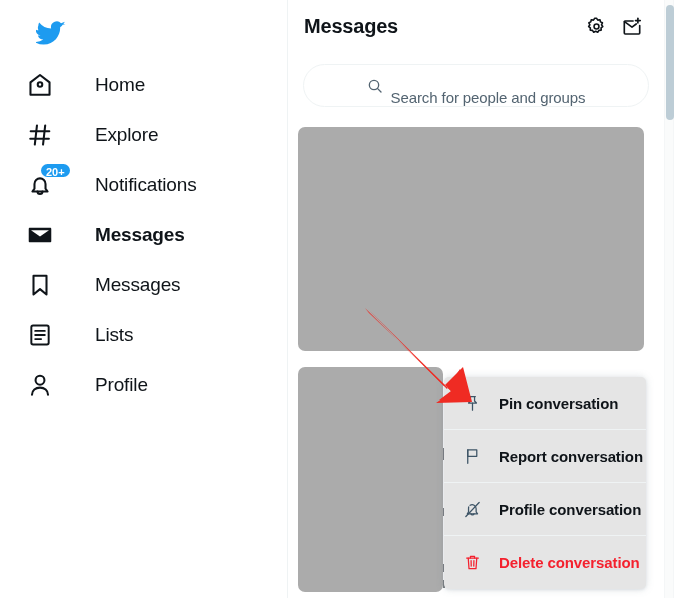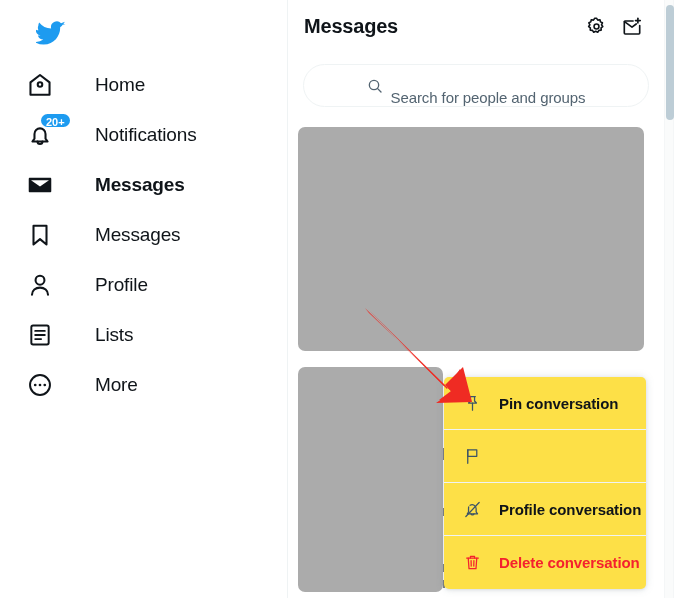--- a/index.html
+++ b/index.html
@@ -212,21 +212,21 @@
     background: #bdcdd6;
     border-radius: 5px;
     cursor: grab;
   }
 
   
   #ctx-menu {
     position: absolute;
     left: 444px; top: 377px;
     width: 202px;
-    background: #fde047;
+    background: #e5e5e5;
     border-radius: 5px;
     box-shadow: 0 0 8px rgba(101,119,134,0.2), 0 1px 3px rgba(101,119,134,0.15);
     overflow: hidden;
     z-index: 20;
   }
   .menu-item {
     display: flex;
     align-items: center;
     height: 53px;
     padding-left: 18px;
@@ -277,20 +277,31 @@
       <div class="nav-item">
         <span class="nav-icon">
           <svg width="26" height="26" viewBox="0 0 24 24" fill="none" stroke="#0f1419" stroke-width="1.9" stroke-linejoin="round" stroke-linecap="round">
             <path d="M12 2.8 3.2 9.6V21h17.6V9.6L12 2.8z"></path>
             <circle cx="12" cy="11.6" r="2.1"></circle>
           </svg>
         </span>
         <span class="nav-label">Home</span>
       </div>
 
+      <div class="nav-item">
+        <span class="nav-icon">
+          <svg width="26" height="26" viewBox="0 0 24 24" fill="none" stroke="#0f1419" stroke-width="1.9" stroke-linecap="round">
+            <line x1="9.2" y1="3.2" x2="7.2" y2="20.8"></line>
+            <line x1="16.8" y1="3.2" x2="14.8" y2="20.8"></line>
+            <line x1="3.4" y1="8.6" x2="20.6" y2="8.6"></line>
+            <line x1="3.0" y1="15.4" x2="20.2" y2="15.4"></line>
+          </svg>
+        </span>
+        <span class="nav-label">Explore</span>
+      </div>
 
       <div class="nav-item">
         <span class="nav-icon">
           <svg width="26" height="26" viewBox="0 0 24 24" fill="none" stroke="#0f1419" stroke-width="1.9" stroke-linejoin="round" stroke-linecap="round">
             <path d="M5 18h14l-1.9-2.6V11a5.1 5.1 0 0 0-10.2 0v4.4L5 18z"></path>
             <path d="M9.7 18a2.3 2.3 0 0 0 4.6 0"></path>
           </svg>
           <span class="badge">20+</span>
         </span>
         <span class="nav-label">Notifications</span>
@@ -305,55 +316,44 @@
         <span class="nav-label">Messages</span>
       </div>
 
       <div class="nav-item">
         <span class="nav-icon">
           <svg width="26" height="26" viewBox="0 0 24 24" fill="none" stroke="#0f1419" stroke-width="1.9" stroke-linejoin="round">
             <path d="M6 3.4h12v17.4l-6-5-6 5V3.4z"></path>
           </svg>
         </span>
         <span class="nav-label">Messages</span>
-      </div>
-
-      <div class="nav-item">
-        <span class="nav-icon">
-          <svg width="26" height="26" viewBox="0 0 24 24" fill="none" stroke="#0f1419" stroke-width="1.9" stroke-linecap="round" stroke-linejoin="round">
-            <circle cx="12" cy="7.6" r="4.1"></circle>
-            <path d="M4.6 21c0-4.1 3.3-6.6 7.4-6.6s7.4 2.5 7.4 6.6"></path>
-          </svg>
-        </span>
-        <span class="nav-label">Profile</span>
       </div>
 
       <div class="nav-item">
         <span class="nav-icon">
           <svg width="26" height="26" viewBox="0 0 24 24" fill="none" stroke="#0f1419" stroke-width="1.8" stroke-linecap="round" stroke-linejoin="round">
             <rect x="4" y="3.2" width="16" height="17.6" rx="1.6"></rect>
             <line x1="7.6" y1="8.2" x2="16.4" y2="8.2"></line>
             <line x1="7.6" y1="12" x2="16.4" y2="12"></line>
             <line x1="7.6" y1="15.8" x2="13" y2="15.8"></line>
           </svg>
         </span>
         <span class="nav-label">Lists</span>
       </div>
 
       <div class="nav-item">
         <span class="nav-icon">
-          <svg width="26" height="26" viewBox="0 0 24 24" fill="none" stroke="#0f1419" stroke-width="1.8">
-            <circle cx="12" cy="12" r="9.2"></circle>
-            <circle cx="7.6" cy="12" r="1.25" fill="#0f1419" stroke="none"></circle>
-            <circle cx="12" cy="12" r="1.25" fill="#0f1419" stroke="none"></circle>
-            <circle cx="16.4" cy="12" r="1.25" fill="#0f1419" stroke="none"></circle>
-          </svg>
-        </span>
-        <span class="nav-label">More</span>
-      </div>
+          <svg width="26" height="26" viewBox="0 0 24 24" fill="none" stroke="#0f1419" stroke-width="1.9" stroke-linecap="round" stroke-linejoin="round">
+            <circle cx="12" cy="7.6" r="4.1"></circle>
+            <path d="M4.6 21c0-4.1 3.3-6.6 7.4-6.6s7.4 2.5 7.4 6.6"></path>
+          </svg>
+        </span>
+        <span class="nav-label">Profile</span>
+      </div>
+
 
     </div>
 
   </nav>
 
   <section id="main">
 
     <header class="main-header">
       <span class="main-title">Messages</span>
 
@@ -412,20 +412,21 @@
       <span class="menu-label">Pin conversation</span>
     </div>
 
     <div class="menu-item">
       <span class="menu-icon">
         <svg width="19" height="19" viewBox="0 0 24 24" fill="none" stroke="#3d5466" stroke-width="1.6" stroke-linecap="round" stroke-linejoin="round">
           <path d="M6 3.6h11.4v8.2H6z"></path>
           <line x1="6" y1="3.6" x2="6" y2="20.6"></line>
         </svg>
       </span>
+      <span class="menu-label">Report conversation</span>
     </div>
 
     <div class="menu-item">
       <span class="menu-icon">
         <svg width="19" height="19" viewBox="0 0 24 24" fill="none" stroke="#3d5466" stroke-width="1.6" stroke-linecap="round" stroke-linejoin="round">
           <path d="M5.6 17.4h12.8l-1.8-2.4v-4a5 5 0 0 0-7.6-4.3"></path>
           <path d="M7.2 8.8a5 5 0 0 0-.2 1.4v4.8l-1.4 2.4"></path>
           <path d="M10 17.4a2.1 2.1 0 0 0 4 0"></path>
           <line x1="3.6" y1="20.8" x2="20.4" y2="3.2"></line>
         </svg>

